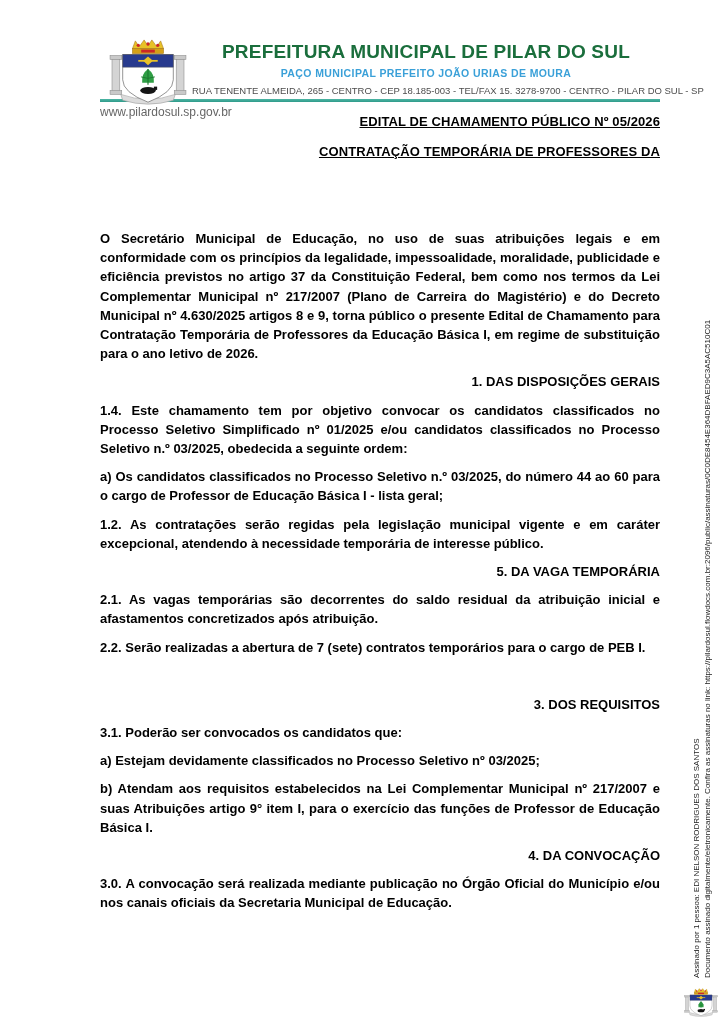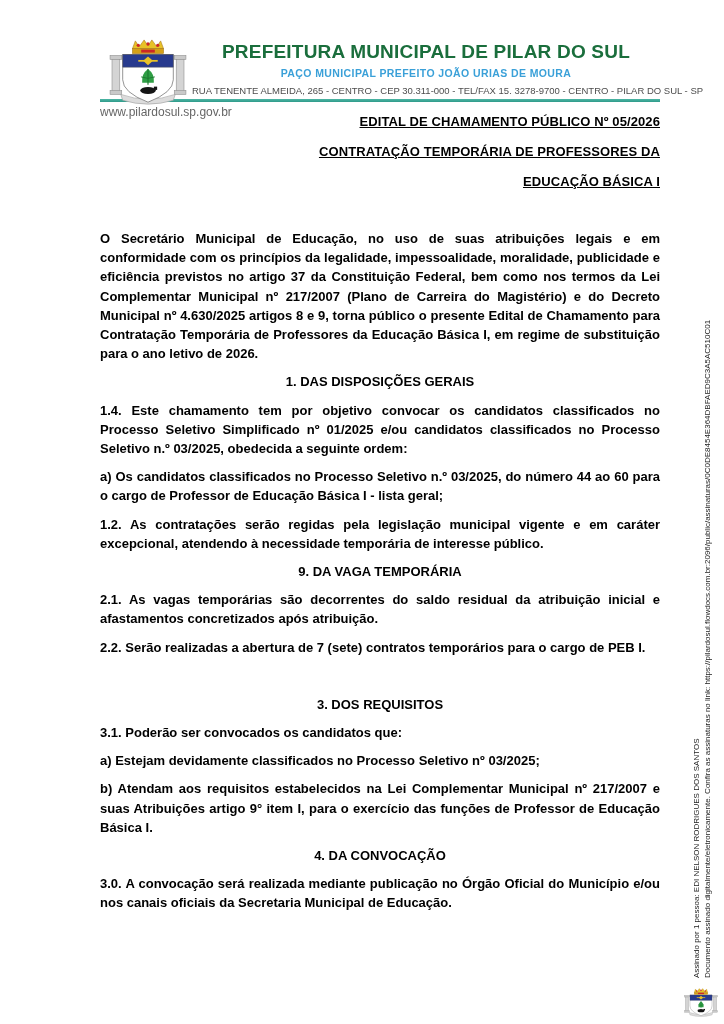--- a/index.html
+++ b/index.html
@@ -18,21 +18,21 @@
   .lh-site{position:absolute;left:100px;top:105px;width:560px;text-align:left;
     font-size:12px;color:#666;}
   
   .doc-title{position:absolute;left:100px;top:112px;width:560px;text-align:right;}
   .doc-title .tline{font-size:13px;font-weight:bold;text-decoration:underline;
     line-height:19px;margin-bottom:11px;letter-spacing:.1px;}
   
   .doc-body{position:absolute;left:100px;top:222px;width:560px;padding-top:7px;}
   .doc-body p{margin:0 0 9px 0;font-size:13px;line-height:19.2px;font-weight:bold;}
   .doc-body p.para{text-align:justify;}
-  .doc-body p.heading{font-weight:bold;text-align:center;margin-top:3px;}
+  .doc-body p.heading{font-weight:bold;text-align:right;margin-top:3px;}
   .doc-body .spacer{height:26px;}
   .doc-body u{text-underline-offset:2px;}
   
   .sig-strip{
     position:absolute;left:691px;top:978px;width:845px;
     transform:rotate(-90deg);transform-origin:0 0;
     font-size:8px;line-height:11px;color:#222;white-space:nowrap;
   }
   .footer-crest{position:absolute;left:684px;top:984px;width:34px;height:38px;}
   .hidden-defs{position:absolute;width:0;height:0;overflow:hidden;}
@@ -77,39 +77,38 @@
 
 <div class="page">
 
   <div>
     <svg class="letterhead-logo" viewBox="0 0 80 74">
       <use href="#crest"></use>
     </svg>
     <div class="letterhead-text">
       <div class="lh-title">PREFEITURA MUNICIPAL DE PILAR DO SUL</div>
       <div class="lh-subtitle">PAÇO MUNICIPAL PREFEITO JOÃO URIAS DE MOURA</div>
-      <div class="lh-address">RUA TENENTE ALMEIDA, 265 - CENTRO - CEP 30.311-000 - TEL/FAX 15. 3278-9700 - CENTRO - PILAR DO SUL - SP</div>
+      <div class="lh-address">RUA TENENTE ALMEIDA, 265 - CENTRO - CEP 18.185-003 - TEL/FAX 15. 3278-9700 - CENTRO - PILAR DO SUL - SP</div>
     </div>
     <div class="lh-divider"></div>
     <div class="lh-site">www.pilardosul.sp.gov.br</div>
   </div>
 
   <div class="doc-title">
       <div class="tline">EDITAL DE CHAMAMENTO PÚBLICO Nº 05/2026</div>
       <div class="tline">CONTRATAÇÃO TEMPORÁRIA DE PROFESSORES DA</div>
-      <div class="tline">EDUCAÇÃO BÁSICA I</div>
     </div>
 
   <div class="doc-body">
       <p class="para">O <strong>Secretário Municipal de Educação,</strong> no uso de suas atribuições legais e em conformidade com os princípios da legalidade, impessoalidade, moralidade, publicidade e eficiência previstos no artigo 37 da Constituição Federal, bem como nos termos da Lei Complementar Municipal nº 217/2007 (Plano de Carreira do Magistério) e do Decreto Municipal nº 4.630/2025  artigos 8 e 9, torna público o presente Edital de Chamamento para Contratação Temporária de Professores da Educação Básica I, em regime de substituição para o ano letivo de 2026.</p>
       <p class="heading"><strong>1. DAS DISPOSIÇÕES GERAIS</strong></p>
       <p class="para">1.4. Este chamamento tem por objetivo convocar os candidatos classificados no Processo Seletivo Simplificado nº 01/2025 e/ou candidatos classificados no Processo Seletivo n.º 03/2025, obedecida a seguinte ordem:</p>
       <p class="para">a) Os candidatos classificados no Processo Seletivo n.º 03/2025, do número 44 ao 60 para o cargo de Professor de Educação Básica I - lista geral;</p>
       <p class="para">1.2. As contratações serão regidas pela legislação municipal vigente e em caráter excepcional, atendendo à necessidade temporária de interesse público.</p>
-      <p class="heading"><strong>9. DA VAGA TEMPORÁRIA</strong></p>
+      <p class="heading"><strong>5. DA VAGA TEMPORÁRIA</strong></p>
       <p class="para">2.1. As vagas temporárias são decorrentes do saldo residual da atribuição inicial e afastamentos concretizados após atribuição.</p>
       <p class="para">2.2. Serão realizadas a abertura de 7 (sete) contratos temporários para o cargo de PEB I.</p>
       <div class="spacer"></div>
       <p class="heading"><strong>3. DOS REQUISITOS</strong></p>
       <p class="para"><strong>3.1.</strong> Poderão ser convocados os candidatos que:</p>
       <p class="para">a) Estejam devidamente classificados no Processo Seletivo nº 03/2025;</p>
       <p class="para">b) Atendam aos requisitos estabelecidos na Lei Complementar Municipal nº 217/2007 e suas Atribuições artigo 9° item I, para o exercício das funções de Professor de Educação Básica I.</p>
       <p class="heading"><strong>4. DA CONVOCAÇÃO</strong></p>
       <p class="para"><strong>3.0</strong>. A convocação será realizada mediante publicação no Órgão Oficial do Município e/ou nos canais oficiais da Secretaria Municipal de Educação.</p>
     </div>

